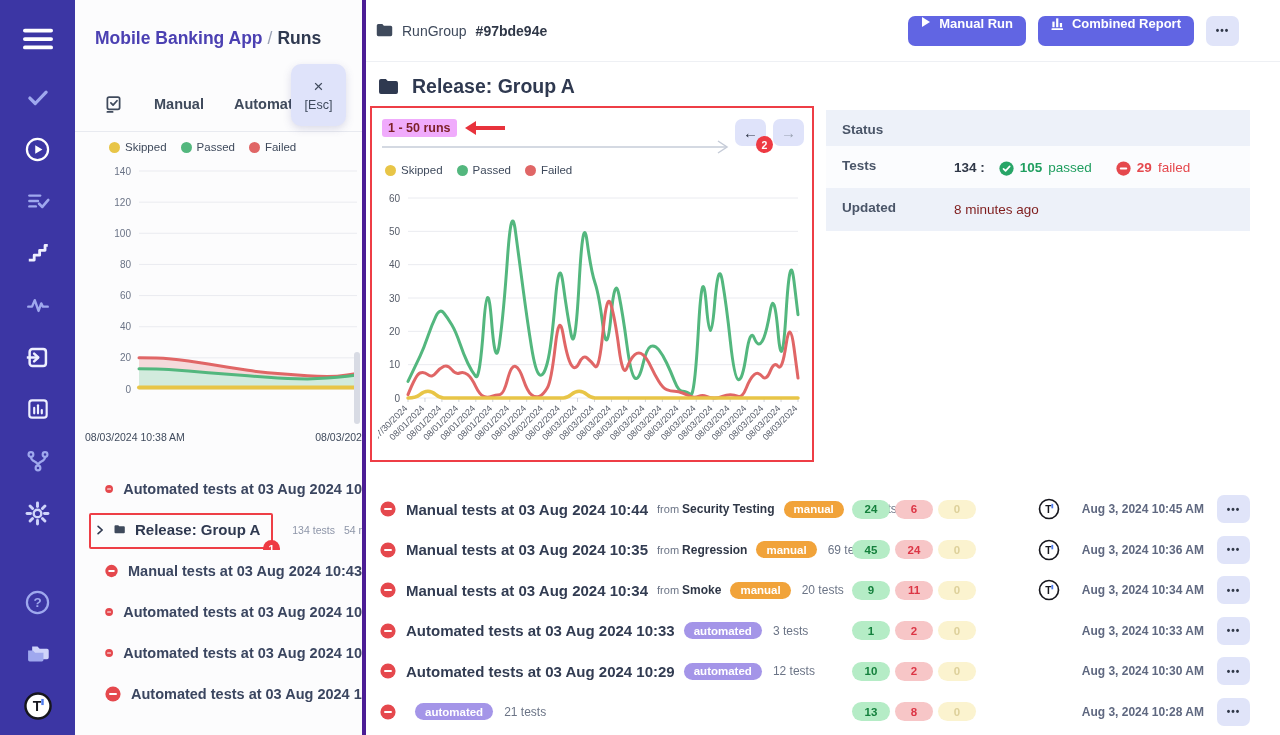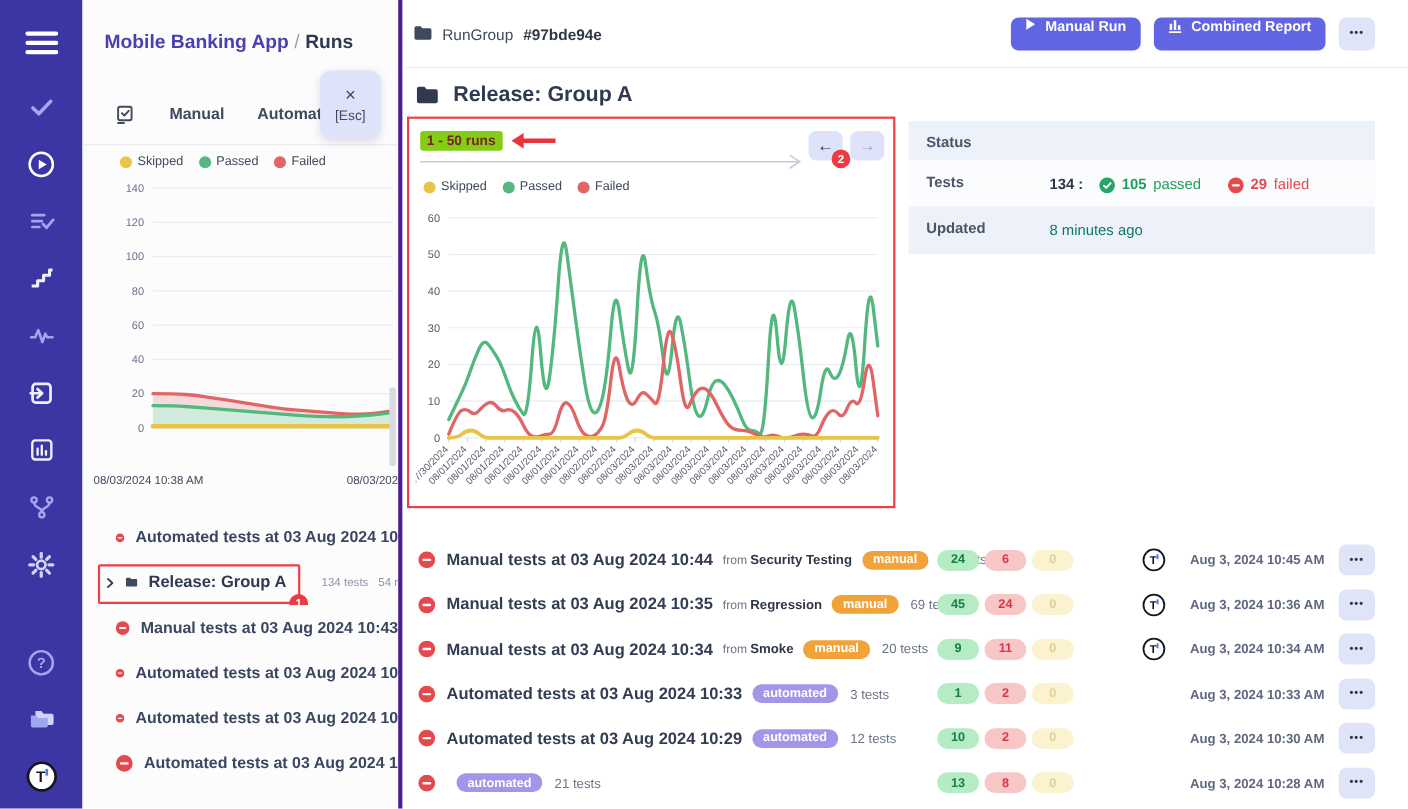--- a/index.html
+++ b/index.html
@@ -54,38 +54,38 @@
   .ann-badge { position:absolute; width:17px; height:17px; border-radius:50%;
     background:#ee3a43; color:#fff; font-size:10.5px; font-weight:700;
     display:flex; align-items:center; justify-content:center; }
   .gr-outline .ann-badge { right:-9px; bottom:-10px; }
   .lp-scroll { position:absolute; right:2px; top:352px; width:6px; height:72px;
     background:#d8dbe4; border-radius:3px; }
 
   
   .main { position:absolute; left:366px; top:0; width:914px; height:735px; background:#fff; }
   .main-header { position:absolute; top:0; left:0; right:0; height:62px;
-    border-bottom:1px solid #eef0f4; display:flex; align-items:center; padding:0 30px 0 10px; }
+    border-bottom:1px solid #eef0f4; display:flex; align-items:center; padding:0 41px 0 10px; }
   .rg { display:flex; align-items:center; gap:9px; font-size:14px; color:#3f4a5c; }
   .rg-id { font-weight:700; color:#2f3747; }
   .header-actions { margin-left:auto; display:flex; gap:12px; align-items:center; }
   .btn-primary { height:30px; background:#6165e3; color:#fff; font-weight:700; font-size:13px;
     border-radius:7px; display:flex; align-items:flex-start; gap:8px; padding:0 13px; cursor:pointer; }
   .btn-more { width:33px; height:30px; background:#e0e4f9; border-radius:7px; display:flex;
     align-items:center; justify-content:center; color:#2f3747; font-size:10px;
     letter-spacing:1px; font-weight:700; cursor:pointer; }
 
   .release-heading { position:absolute; left:12px; top:75px; display:flex; align-items:center; gap:13px; }
   .release-title { font-size:19.5px; font-weight:700; color:#2f3950; }
 
   .chart-box { position:absolute; left:4px; top:106px; width:444px; height:356px;
     border:2px solid #ee3e46; background:#fff; }
   .cb-header { position:absolute; left:10px; top:11px; right:8px; display:flex; align-items:flex-start; }
   .range-wrap { display:flex; align-items:center; gap:6px; }
-  .range-label { background:#84cc16; color:#7c1f27; font-weight:700; font-size:12.5px;
+  .range-label { background:#f0abfc; color:#7c1f27; font-weight:700; font-size:12.5px;
     padding:2px 6px; border-radius:3px; white-space:nowrap; }
   .cb-pag { margin-left:auto; display:flex; gap:7px; }
   .pag-btn { width:31px; height:27px; background:#dfe3fa; border-radius:7px; display:flex;
     align-items:center; justify-content:center; font-size:15px; cursor:pointer; position:relative; }
   .pag-prev { color:#2a3142; } .pag-next { color:#9aa2b2; }
   .pag-badge { right:-7px; bottom:-7px; position:absolute; }
   .long-arrow { position:absolute; left:10px; top:32px; }
   .cb-legend { position:absolute; left:13px; top:56px; }
   #main-chart { position:absolute; left:6px; top:74px; }
 
@@ -94,21 +94,21 @@
   .sp-row1 { background:#edf1f9; } .sp-row2 { background:#fbfcfe; } .sp-row3 { background:#edf1f9; }
   .sp-label { width:112px; flex:none; font-size:13.5px; font-weight:700; color:#4a5568; padding-top:3px; }
   .sp-value { font-size:13.5px; color:#5b6478; line-height:1.65; }
   .sv-dot { color:#e5484d; font-size:11px; margin-right:4px; }
   .sv-failed { color:#e5484d; font-weight:700; }
   .sv-bold { color:#2f3747; font-weight:700; }
   .tests-line { display:flex; align-items:center; gap:6px; padding-top:2px; }
   .t-total { font-weight:700; color:#2f3747; margin-right:8px; }
   .t-pass { color:#1f9e5f; font-weight:700; } .t-pass-l { color:#1f9e5f; margin-right:18px; }
   .t-fail { color:#e5484d; font-weight:700; } .t-fail-l { color:#e5484d; }
-  .sv-updated { color:#0f766e; padding-top:2px; }
+  .sv-updated { color:#7f1d1d; padding-top:2px; }
 
   .runs-rows { position:absolute; left:4px; top:489px; right:30px; }
   .run-row { height:40.5px; position:relative; display:flex; align-items:center;
     padding-left:10px; cursor:pointer; }
   .rr-icon { margin-right:10px; display:flex; }
   .rr-title { font-size:15px; font-weight:700; color:#323c52; white-space:nowrap; }
   .rr-from { margin-left:9px; font-size:11px; color:#6b7486; white-space:nowrap; }
   .rr-source { font-size:12px; font-weight:700; color:#2f3747; margin-left:3px; }
   .rr-badge { margin-left:9px; padding:2.5px 10px; border-radius:10px; color:#fff;
     font-weight:700; font-size:11.5px; white-space:nowrap; }

